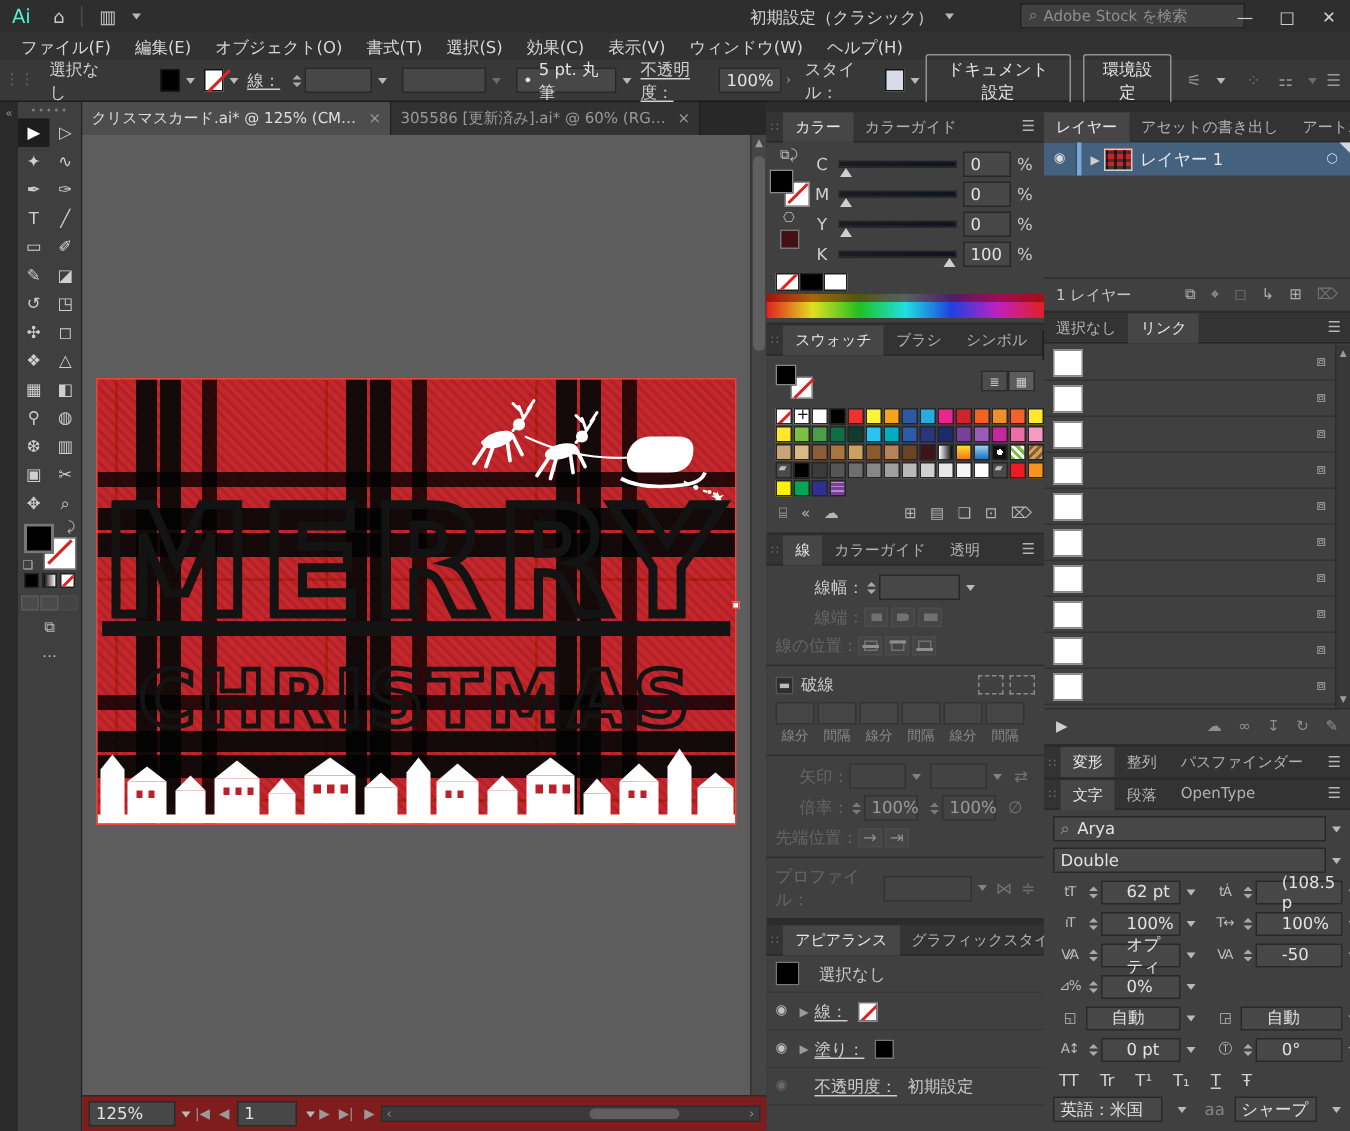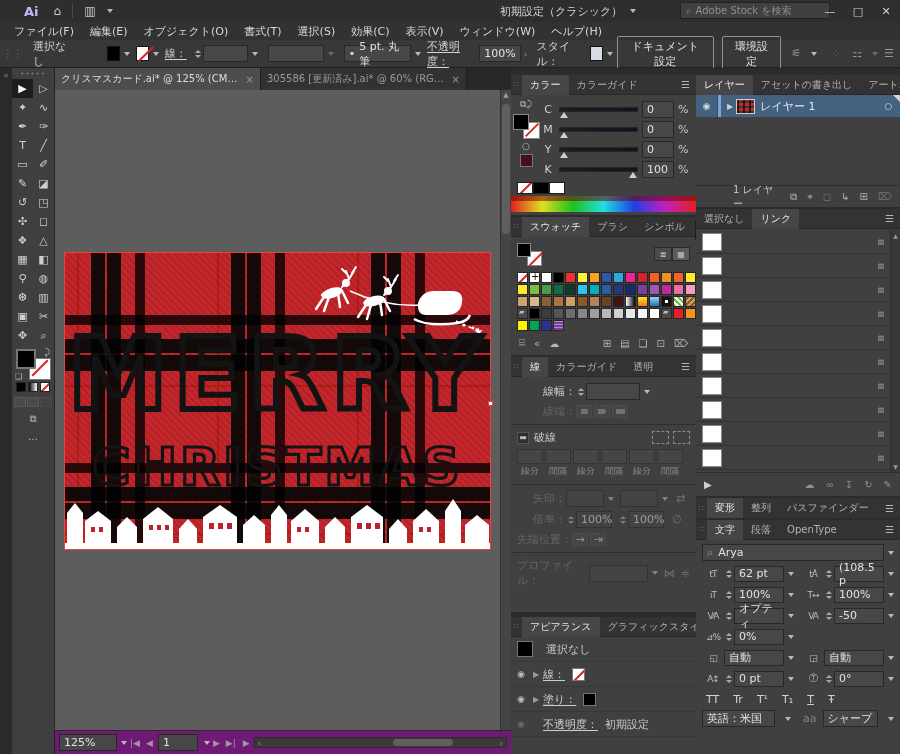--- a/index.html
+++ b/index.html
@@ -1,21 +1,21 @@
 <!DOCTYPE html>
 <html><head>
 <meta charset="utf-8">
 <style>
   * { margin:0; padding:0; box-sizing:border-box; font-family:"DejaVu Sans","Liberation Sans",sans-serif; }
   html,body { width:900px; height:754px; overflow:hidden; background:#323232; }
   body { position:relative; font-size:11px; color:#cfcfcf; -webkit-font-smoothing:antialiased; }
 
   
   #titlebar { position:absolute; left:0; top:0; width:900px; height:22px; background:#2e2e2e; display:flex; align-items:center; }
-  .ai-logo { color:#c4b5fd; font-weight:bold; font-size:13px; margin:0 8px 0 24px; }
+  .ai-logo { color:#5eead4; font-weight:normal; font-size:13px; margin:0 8px 0 8px; }
   .tb-icon { color:#c9c9c9; font-size:12px; margin:0 7px; }
   .tb-sep { width:1px; height:14px; background:#4a4a4a; margin:0 4px; }
   .ws-switch { position:absolute; left:500px; top:2px; height:18px; display:flex; align-items:center; color:#d6d6d6; }
   .ws-switch .dd-arrow { margin-left:8px; }
   .stock-search { position:absolute; left:680px; top:2px; width:150px; height:17px; background:#404040; border:1px solid #222; display:flex; align-items:center; padding:0 5px; color:#8f8f8f; font-size:10px; }
   .win-btns { position:absolute; right:0; top:0; height:22px; display:flex; }
   .win-btn { width:28px; height:22px; display:flex; align-items:center; justify-content:center; color:#d0d0d0; font-size:11px; }
 
   #menubar { position:absolute; left:0; top:22px; width:900px; height:18px; background:#323232; display:flex; align-items:center; padding-left:6px; }
   .menu-item { padding:0 8px; color:#d8d8d8; font-size:11px; }
@@ -64,41 +64,41 @@
   #docarea { position:absolute; left:55px; top:68px; width:456px; bottom:0; background:#5d5d5d; }
   #tabbar { position:absolute; left:0; top:0; width:100%; height:22px; background:#282828; display:flex; }
   .doc-tab { display:flex; align-items:center; padding:0 6px; font-size:10px; color:#9a9a9a; background:#323232; border-right:1px solid #1e1e1e; max-width:206px; }
   .doc-tab.active { background:#4d4d4d; color:#dedede; }
   .doc-tab .tab-close { margin-left:6px; color:#9a9a9a; font-size:10px; }
   .tab-title { white-space:nowrap; overflow:hidden; text-overflow:ellipsis; }
   #canvas { position:absolute; left:0; top:22px; right:0; bottom:24px; background:#5d5d5d; overflow:hidden; }
   #vscroll { position:absolute; right:0; top:22px; bottom:24px; width:11px; background:#454545; border-left:1px solid #333; }
   .vs-arrow { height:11px; text-align:center; color:#9a9a9a; font-size:7px; line-height:11px; }
   .vs-thumb { position:absolute; left:1px; right:1px; top:14px; height:130px; background:#5f5f5f; border-radius:4px; }
-  #statusbar { position:absolute; left:0; bottom:0; width:100%; height:24px; background:#701a75; border-top:1px solid #2a2a2a; display:flex; align-items:center; padding:0 4px; }
+  #statusbar { position:absolute; left:0; bottom:0; width:100%; height:24px; background:#7f1d1d; border-top:1px solid #2a2a2a; display:flex; align-items:center; padding:0 4px; }
   .sb-zoom { width:58px; }
   .sb-nav { color:#9a9a9a; margin:0 3px; font-size:9px; }
   .sb-board { width:40px; margin:0 2px; }
   .sb-status { flex:0 0 180px; margin-left:8px; background:#3a3a3a; border:1px solid #2c2c2c; height:17px; display:flex; align-items:center; justify-content:center; color:#c5c5c5; }
   .sb-fly { color:#9a9a9a; margin:0 4px; font-size:9px; }
   .hscroll { flex:1; height:11px; background:#3a3a3a; border:1px solid #2c2c2c; position:relative; display:flex; align-items:center; justify-content:space-between; padding:0 3px; color:#8a8a8a; font-size:9px; }
   .hs-thumb { position:absolute; left:55%; width:60px; top:1px; bottom:1px; background:#5f5f5f; border-radius:4px; }
 
   
   #artwork { position:absolute; left:10px; top:163px; width:425px; height:296px;
     background-color:#c4262b;
     background-image:
       repeating-linear-gradient(45deg, rgba(0,0,0,.10) 0 2px, rgba(255,255,255,0) 2px 5px),
       repeating-linear-gradient(90deg, rgba(0,0,0,0) 0 12px, rgba(231,208,106,.95) 12px 14px, rgba(0,0,0,0) 14px 26px, rgba(14,54,45,.95) 26px 40px, rgba(255,255,255,.85) 40px 42px, rgba(14,54,45,.95) 42px 56px, rgba(0,0,0,0) 56px 70px, rgba(0,0,0,.78) 70px 80px, rgba(0,0,0,0) 80px 140px),
       repeating-linear-gradient(0deg, rgba(0,0,0,0) 0 14px, rgba(231,208,106,.95) 14px 16px, rgba(0,0,0,0) 16px 30px, rgba(14,54,45,.95) 30px 46px, rgba(255,255,255,.85) 46px 48px, rgba(14,54,45,.95) 48px 62px, rgba(0,0,0,0) 62px 76px, rgba(0,0,0,.78) 76px 86px, rgba(0,0,0,0) 86px 148px);
     background-blend-mode:normal, multiply, multiply;
     outline:1px solid #e8433c; }
   .aw-handle { position:absolute; right:-3px; top:50%; width:5px; height:5px; background:#fff; border:1px solid #e8433c; }
   .aw-text { position:absolute; width:100%; text-align:center; color:transparent; font-weight:bold; letter-spacing:6px; line-height:1; }
-  .aw-merry { top:72px; font-size:100px; -webkit-text-stroke:6px #131313; }
+  .aw-merry { top:72px; font-size:100px;text-decoration:underline; -webkit-text-stroke:6px #131313; }
   .aw-xmas { top:188px; font-size:52px; -webkit-text-stroke:3.2px #131313; letter-spacing:3px; }
   .aw-deer { position:absolute; right:6px; top:4px; }
   .aw-houses { position:absolute; left:0; bottom:0; width:100%; }
 
   
   .pcol { position:absolute; top:68px; bottom:0; background:#2c2c2c; }
   #midcol { left:511px; width:185px; }
   #rightcol { left:696px; width:204px; }
   .panel { position:absolute; left:0; width:100%; background:#404040; }
   .ptabs { height:20px; background:#333; display:flex; align-items:center; border-bottom:1px solid #282828; }
@@ -179,36 +179,36 @@
 
   
   .layer-row { display:flex; align-items:center; height:22px; background:#44617f; color:#e8e8e8; }
   .lr-eye { width:22px; text-align:center; color:#dcdcdc; font-size:9px; border-right:1px solid #33506b; align-self:stretch; display:flex; align-items:center; justify-content:center; }
   .lr-bar { width:3px; align-self:stretch; background:#79a8d8; margin-right:3px; }
   .lr-tri { color:#cfcfcf; font-size:8px; margin:0 3px; }
   .lr-thumb { width:19px; height:15px; border:1px solid #ccc; background:#c4262b; background-image:repeating-linear-gradient(90deg,rgba(0,0,0,.6) 0 2px,rgba(0,0,0,0) 2px 6px),repeating-linear-gradient(0deg,rgba(20,60,50,.8) 0 2px,rgba(0,0,0,0) 2px 5px); margin-right:5px; }
   .lr-target { margin-left:auto; margin-right:8px; color:#d8d8d8; font-size:9px; }
   .lr-corner { position:absolute; right:0; top:20px; width:0; height:0; border-top:7px solid #d8d8d8; border-left:7px solid transparent; }
   .layers-foot { position:absolute; left:0; bottom:0; width:100%; height:22px; display:flex; align-items:center; padding:0 8px; gap:10px; color:#b0b0b0; font-size:10px; border-top:1px solid #2e2e2e; }
-  .layers-foot .count { margin-right:auto; color:#c5c5c5;margin-left:29px; }
+  .layers-foot .count { margin-right:auto; color:#c5c5c5; }
 
   
   .links-list { position:absolute; top:21px; bottom:24px; left:0; right:10px; overflow:hidden; }
   .link-row { height:24px; display:flex; align-items:center; border-bottom:1px solid #333; padding:0 6px; }
   .link-thumb { width:20px; height:18px; background:#fff; border:1px solid #888; }
   .link-emb { margin-left:auto; color:#aaa; font-size:10px; }
   .links-scroll { position:absolute; top:21px; bottom:24px; right:0; width:10px; background:#383838; border-left:1px solid #2c2c2c; color:#9a9a9a; font-size:6px; text-align:center; display:flex; flex-direction:column; justify-content:space-between; padding:2px 0; }
   .links-foot { position:absolute; left:0; bottom:0; width:100%; height:24px; border-top:1px solid #2e2e2e; display:flex; align-items:center; padding:0 8px; gap:11px; color:#8f8f8f; font-size:10px; }
   .links-foot .fly { margin-right:auto; color:#d0d0d0; }
 
   
   .ch-grid2 { display:grid; grid-template-columns:1fr 1fr; column-gap:8px; padding:0 6px; }
   .cfield { display:flex; align-items:center; height:21px; }
   .cicon { width:22px; color:#bdbdbd; font-size:9px; letter-spacing:-1px; text-align:center; flex:none; }
-  .cfield .fld { flex:1; height:16px; }
+  .cfield .fld { flex:1; height:16px;padding-left:16px; }
   .toggles { display:flex; align-items:center; padding:2px 10px; gap:14px; color:#d2d2d2; font-size:11px; height:20px; }
   .toggles .u { text-decoration:underline; }
   .lang-row { display:flex; align-items:center; padding:1px 6px; gap:6px; }
   .panel-collapse { position:absolute; left:-1px; top:152px; width:9px; height:20px; background:#1e1e1e; color:#cfcfcf; font-size:7px; display:flex; align-items:center; justify-content:center; }
 </style>
 </head>
 <body>
 
 <div id="titlebar">
   <span class="ai-logo">Ai</span>
@@ -711,20 +711,32 @@
       <span class="mini-btn cap-b">
           <i></i>
         </span>
       <span class="mini-btn cap-r">
           <i></i>
         </span>
       <span class="mini-btn cap-s">
           <i></i>
         </span>
     </div>
+    <div class="prow" style="opacity:.55;">
+      <span class="plabel dim">線の位置：</span>
+      <span class="mini-btn aln aln-c">
+          <i></i>
+        </span>
+      <span class="mini-btn aln aln-i">
+          <i></i>
+        </span>
+      <span class="mini-btn aln aln-o">
+          <i></i>
+        </span>
+    </div>
     <div class="psep"></div>
     <div class="prow">
       <span class="chk">▬</span>
       <span class="plabel">破線</span>
       <span style="flex:1;"></span>
       <span class="dash-box"></span>
       <span class="dash-box"></span>
     </div>
     <div class="dash-grid" style="opacity:.55;">
       <span class="dash-fld"></span>
@@ -928,20 +940,26 @@
       <span class="ptab">OpenType</span>
       <span class="pmenu">☰</span>
     </div>
     <div class="prow" style="padding-top:4px;">
       <span class="fld" style="flex:1;">
         <span style="margin-right:5px; color:#9a9a9a;">⌕</span>
         <span>Arya</span>
       </span>
         <span class="dd-arrow"></span>
     </div>
+    <div class="prow">
+      <span class="fld" style="flex:1;">
+          <span>Double</span>
+        </span>
+        <span class="dd-arrow"></span>
+    </div>
     <div class="ch-grid2">
       <div class="cfield">
           <span class="cicon">tT</span>
           <span class="spin">
             <i class="up"></i>
             <i class="dn"></i>
           </span>
           <span class="fld">
             <span>62 pt</span>
           </span>

